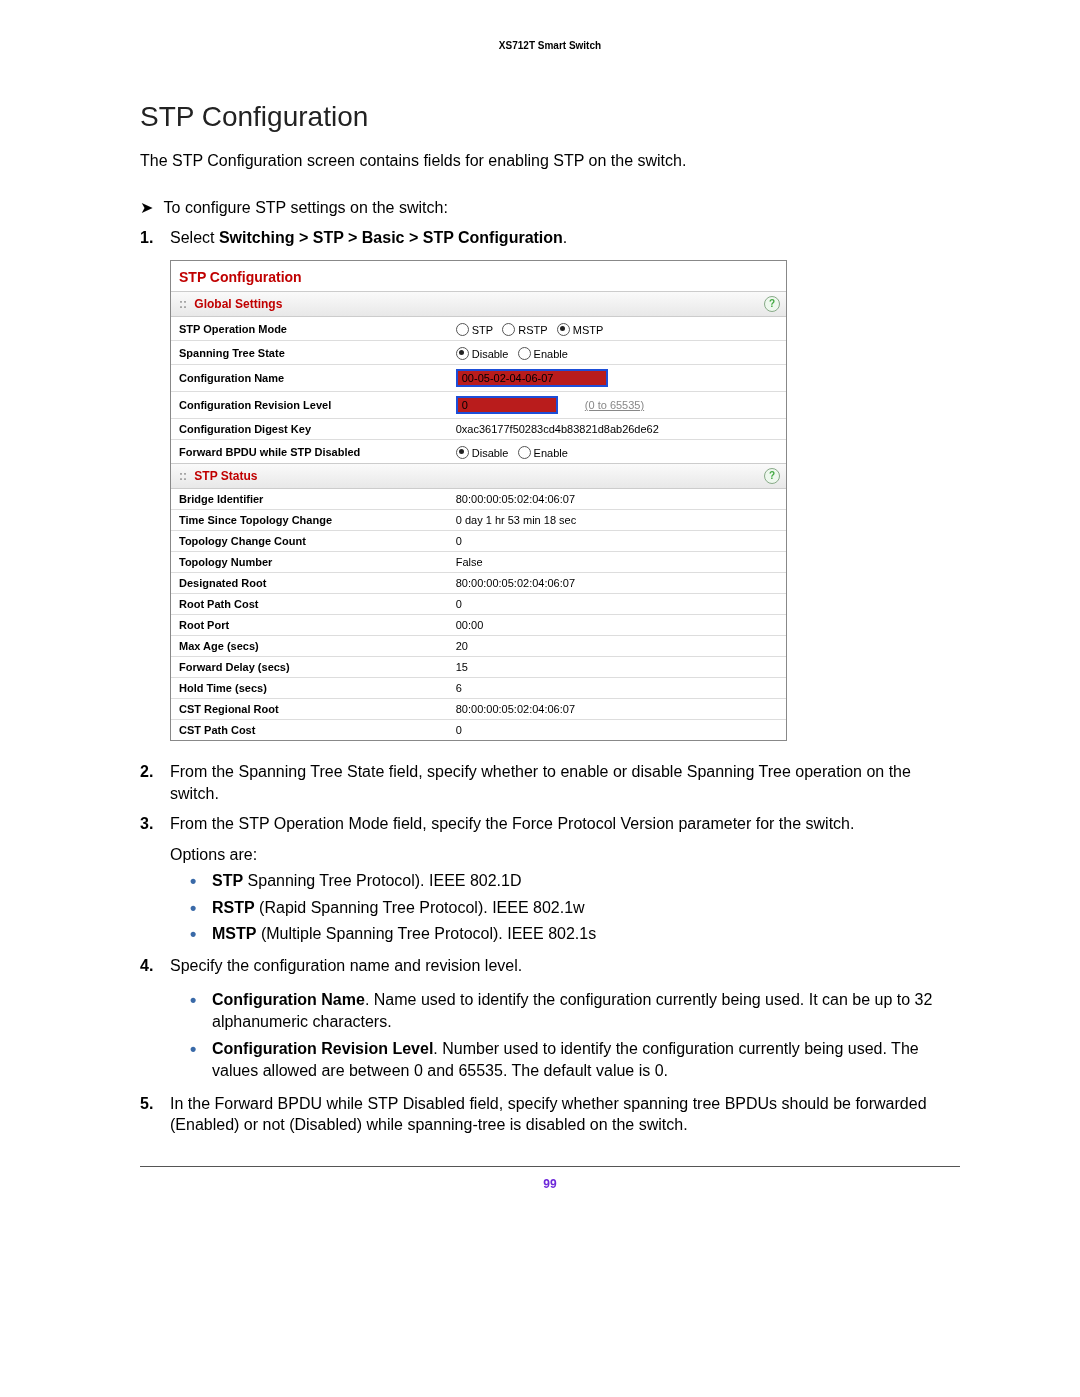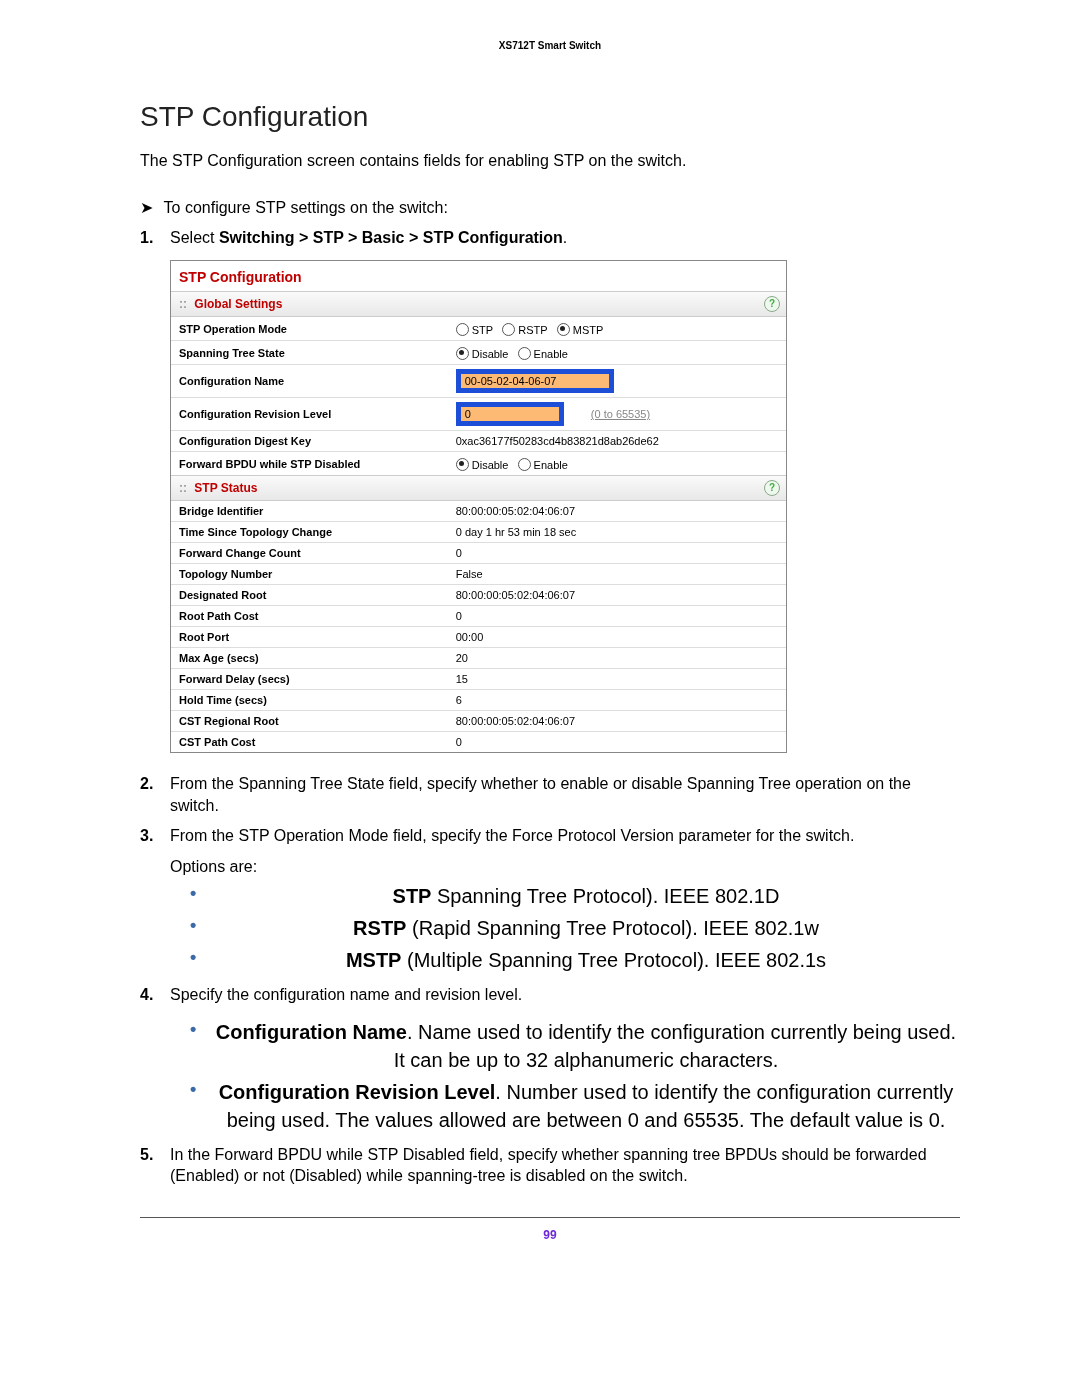--- a/index.html
+++ b/index.html
@@ -121,41 +121,40 @@
   .radio { display:inline-block; vertical-align:middle; }
   .radio-dot {
     display:inline-block;
     width:11px;height:11px;border:1px solid #555;border-radius:50%;
     position:relative; top:2px; margin-right:3px; background:#fff;
   }
   .radio-dot.checked::after{
     content:"";position:absolute;left:2px;top:2px;width:5px;height:5px;background:#222;border-radius:50%;
   }
   .textbox {
-    border:5px solid #1d4ed8;
+    border:2px solid #1d4ed8;
     padding:1px 4px;
     font-size:11px;
     font-family: Tahoma, Arial;
-    background:#fdba74;
+    background:#b91c1c;
     display:inline-block;
     min-width:140px;
   }
   .hint { color:#888; font-size:11px; margin-left:24px;text-decoration:underline; }
   ul.bullets {
     list-style:none;
     padding-left:30px;
     margin:6px 0 10px 0;
   }
   ul.bullets > li {
-    font-size:20px;
+    font-size:16px;
     line-height:1.4;
     margin-bottom:4px;
     position:relative;
     padding-left:22px;
-    text-align:center;
   }
   ul.bullets > li::before{
     content:"•";
     position:absolute;
     left:0;
     color:#3a6aa8;
     font-weight:bold;
     font-size:18px;
     line-height:1;
     top:2px;
@@ -255,21 +254,21 @@
       <tbody>
           <tr>
             <td class="label">Bridge Identifier</td>
             <td>80:00:00:05:02:04:06:07</td>
           </tr>
       <tr>
             <td class="label">Time Since Topology Change</td>
             <td>0 day 1 hr 53 min 18 sec</td>
           </tr>
       <tr>
-            <td class="label">Forward Change Count</td>
+            <td class="label">Topology Change Count</td>
             <td>0</td>
           </tr>
       <tr>
             <td class="label">Topology Number</td>
             <td>False</td>
           </tr>
       <tr>
             <td class="label">Designated Root</td>
             <td>80:00:00:05:02:04:06:07</td>
           </tr>

